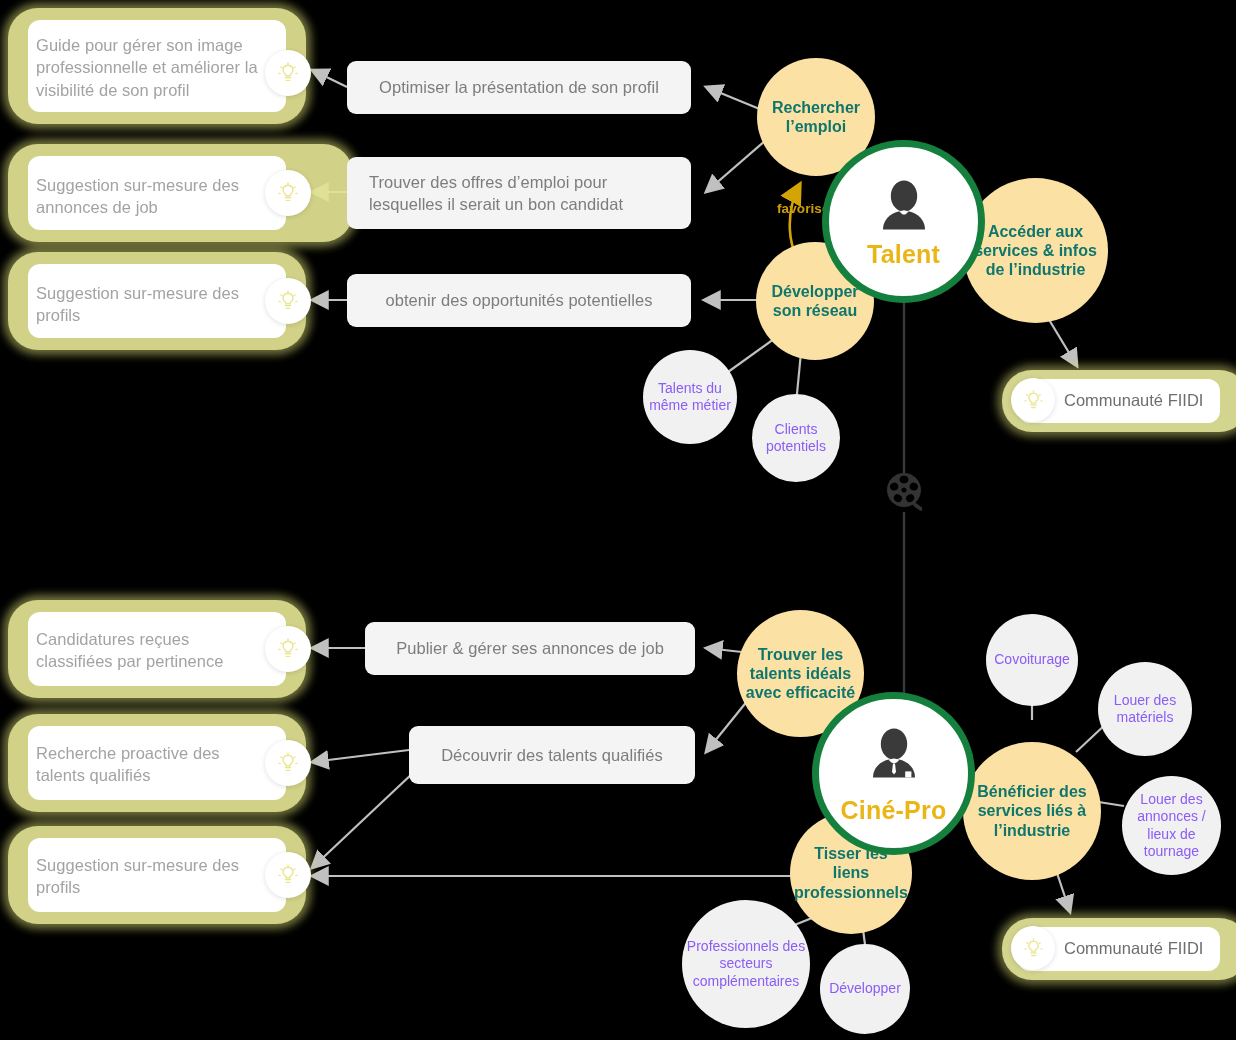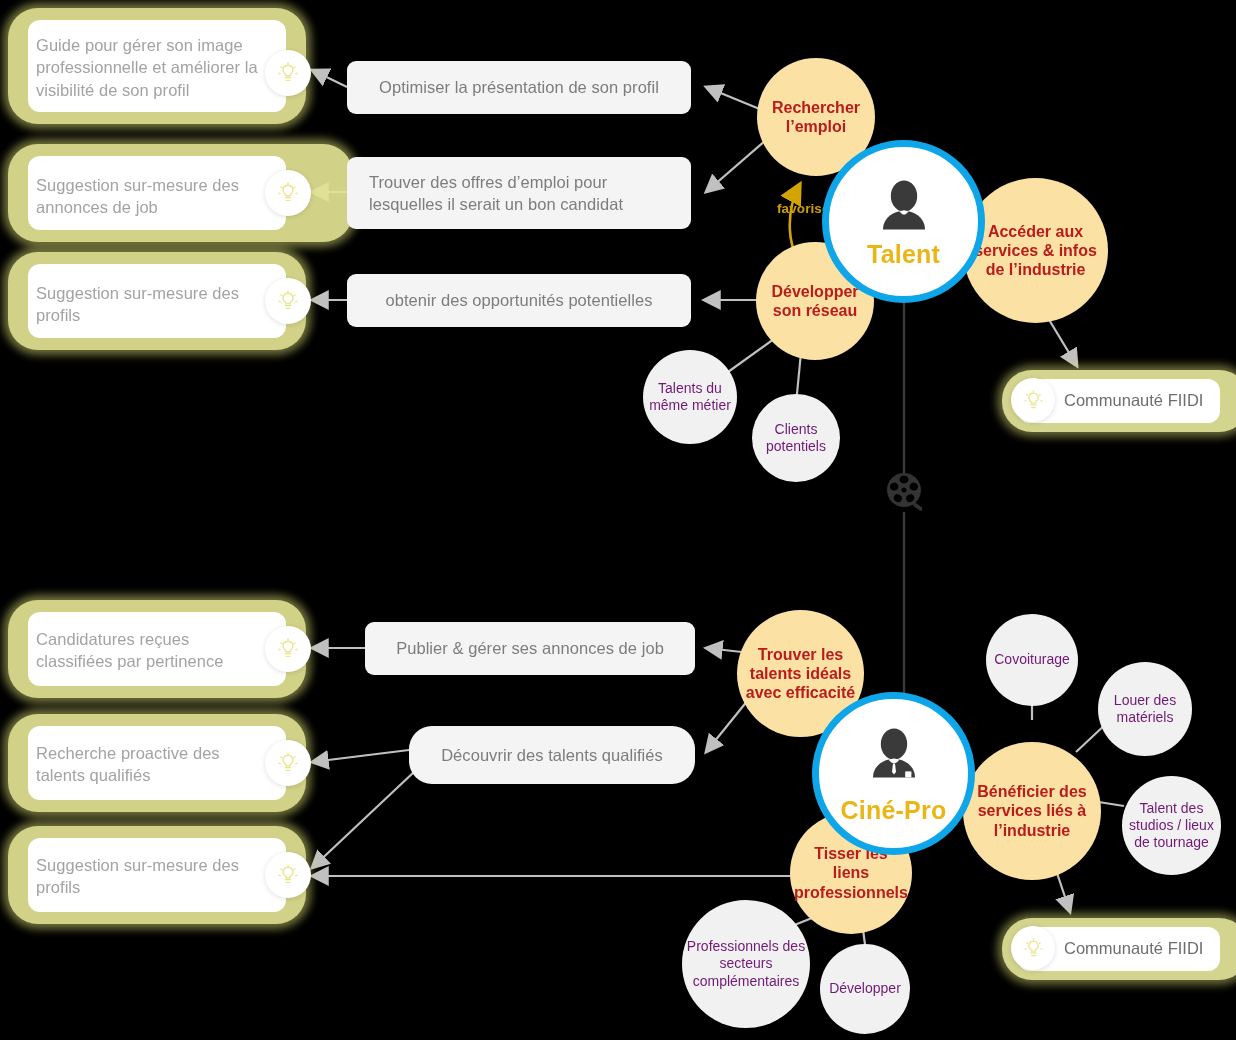--- a/index.html
+++ b/index.html
@@ -55,50 +55,50 @@
   }
   .gbox.center{justify-content:center;text-align:center;}
 
   
   .ycirc{
     position:absolute;
     border-radius:50%;
     background:#fbe1a3;
     display:flex;align-items:center;justify-content:center;
     text-align:center;
-    color:#b91c1c;
+    color:#0f766e;
     font-weight:bold;
     font-size:16px;
     line-height:1.2;
     z-index:5;
     padding:4px;
     box-sizing:border-box;
   }
 
   
   .wcirc{
     position:absolute;
     border-radius:50%;
     background:#f1f1f2;
     display:flex;align-items:center;justify-content:center;
     text-align:center;
-    color:#701a75;
+    color:#8b5cf6;
     font-size:14px;
     line-height:1.22;
     z-index:6;
     padding:4px;
     box-sizing:border-box;
   }
 
   
   .hub{
     position:absolute;
     border-radius:50%;
     background:#fff;
-    border:7px solid #0ea5e9;
+    border:7px solid #15803d;
     box-sizing:border-box;
     display:flex;flex-direction:column;
     align-items:center;justify-content:center;
     z-index:8;
   }
   .hub .avatar{margin-top:6px;}
   .hub .hub-label{
     color:#eab516;
     font-weight:bold;
     font-size:25px;
@@ -312,29 +312,29 @@
     <div class="bulb" style="left:257px;top:26px;">
       <svg width="22" height="22" viewBox="0 0 24 24" fill="none" stroke="#ebe48e" stroke-width="1.5" stroke-linecap="round">
         <path d="M9 17h6M10 20h4"></path>
         <path d="M12 3.5a5.2 5.2 0 0 0-3.1 9.4c.5.4.8 1 .8 1.6v.5h4.6v-.5c0-.6.3-1.2.8-1.6A5.2 5.2 0 0 0 12 3.5z"></path>
         <path d="M12 1v1.2M4.4 5.4l.9.9M19.6 5.4l-.9.9M2.2 12.4h1.2M20.6 12.4h1.2"></path>
       </svg>
     </div>
   </div>
 
   <div class="gbox center" style="left:365px;top:622px;width:330px;height:53px;text-align:right;">Publier &amp; gérer ses annonces de job</div>
-  <div class="gbox center" style="left:409px;top:726px;width:286px;height:58px;border-radius:23px;">Découvrir des talents qualifiés</div>
+  <div class="gbox center" style="left:409px;top:726px;width:286px;height:58px;">Découvrir des talents qualifiés</div>
 
   <div class="ycirc" style="left:737px;top:610px;width:127px;height:127px;">Trouver les talents idéals avec efficacité</div>
   <div class="ycirc" style="left:790px;top:812px;width:122px;height:122px;">Tisser les liens professionnels</div>
   <div class="ycirc" style="left:963px;top:742px;width:138px;height:138px;">Bénéficier des services liés à l’industrie</div>
 
   <div class="wcirc" style="left:986px;top:614px;width:92px;height:92px;">Covoiturage</div>
   <div class="wcirc" style="left:1098px;top:662px;width:94px;height:94px;">Louer des matériels</div>
-  <div class="wcirc" style="left:1122px;top:776px;width:99px;height:99px;">Talent des studios / lieux de tournage</div>
+  <div class="wcirc" style="left:1122px;top:776px;width:99px;height:99px;">Louer des annonces / lieux de tournage</div>
   <div class="wcirc" style="left:682px;top:900px;width:128px;height:128px;">Professionnels des secteurs complémentaires</div>
   <div class="wcirc" style="left:820px;top:944px;width:90px;height:90px;">Développer</div>
 
   <div class="hub" style="left:812px;top:692px;width:163px;height:163px;gap:8px;">
     <span class="avatar">
       <svg width="54" height="52" viewBox="0 0 54 52">
         <ellipse cx="27" cy="16" rx="13.2" ry="15.6" fill="#3a3a3a"></ellipse>
         <path d="M27,31 C14.5,31 6,39.5 6,49.5 L48,49.5 C48,39.5 39.5,31 27,31 Z" fill="#3a3a3a"></path>
         <path d="M21.4,31.6 C23.2,34 25,35.2 27,35.2 C29,35.2 30.8,34 32.6,31.6 L27,30.4 Z" fill="#ffffff"></path>
         <path d="M26,35.6 L28,35.6 L29,44 L27,46.4 L25,44 Z" fill="#ffffff"></path>

